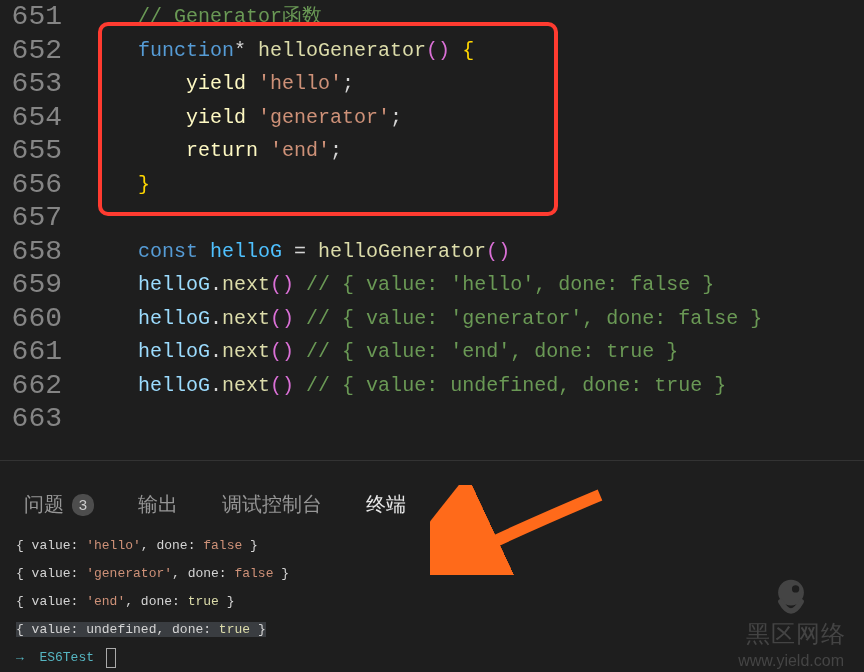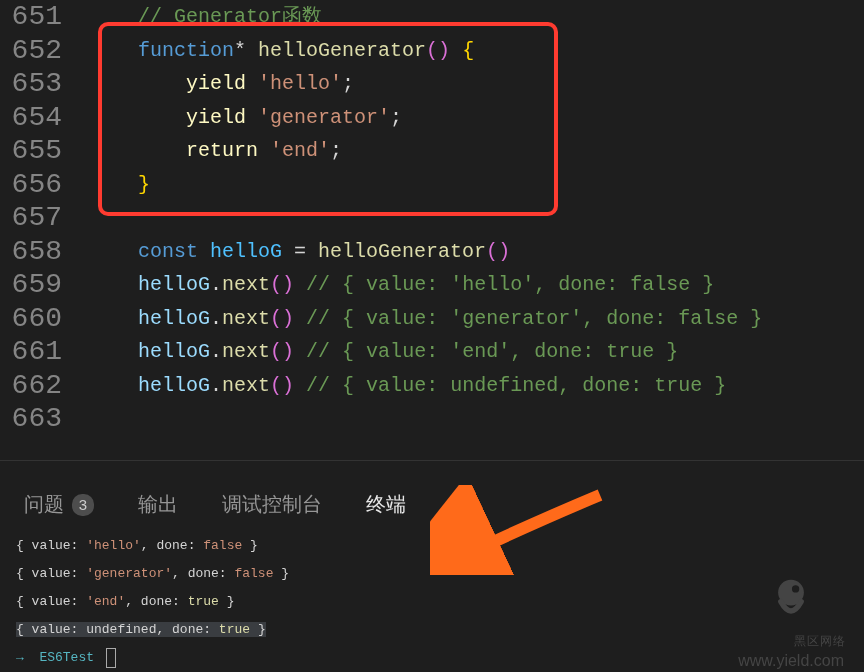--- a/index.html
+++ b/index.html
@@ -119,21 +119,21 @@
     width: 46px;
     height: 46px;
     opacity: 0.7;
   }
   .watermark-text {
     position: absolute;
     right: 18px;
     bottom: 22px;
     font-family: "SimHei", "Microsoft YaHei", sans-serif;
     color: #555;
-    font-size: 12px;
+    font-size: 24px;
     letter-spacing: 1px;
     opacity: 0.7;
   }
   .watermark-url {
     position: absolute;
     right: 20px;
     bottom: 2px;
     font-family: Arial, sans-serif;
     color: #555;
     font-size: 16px;

